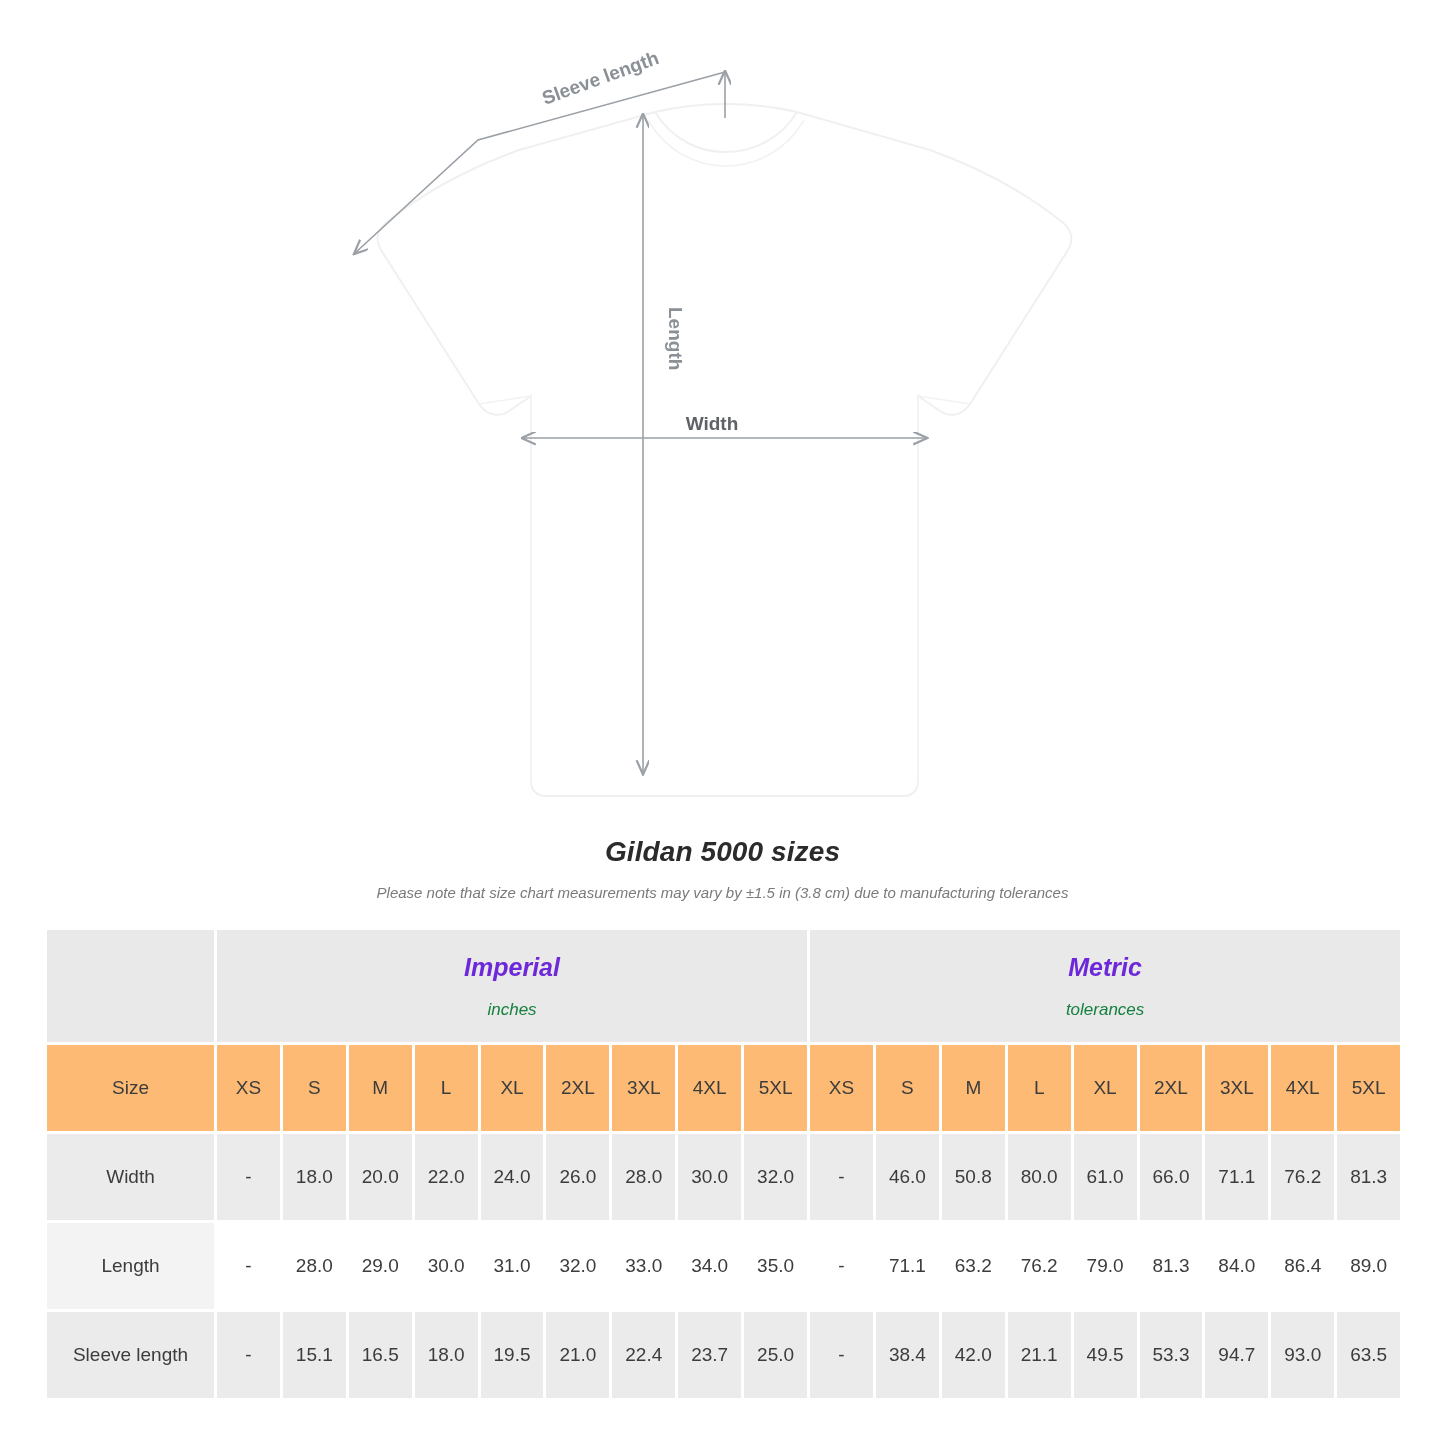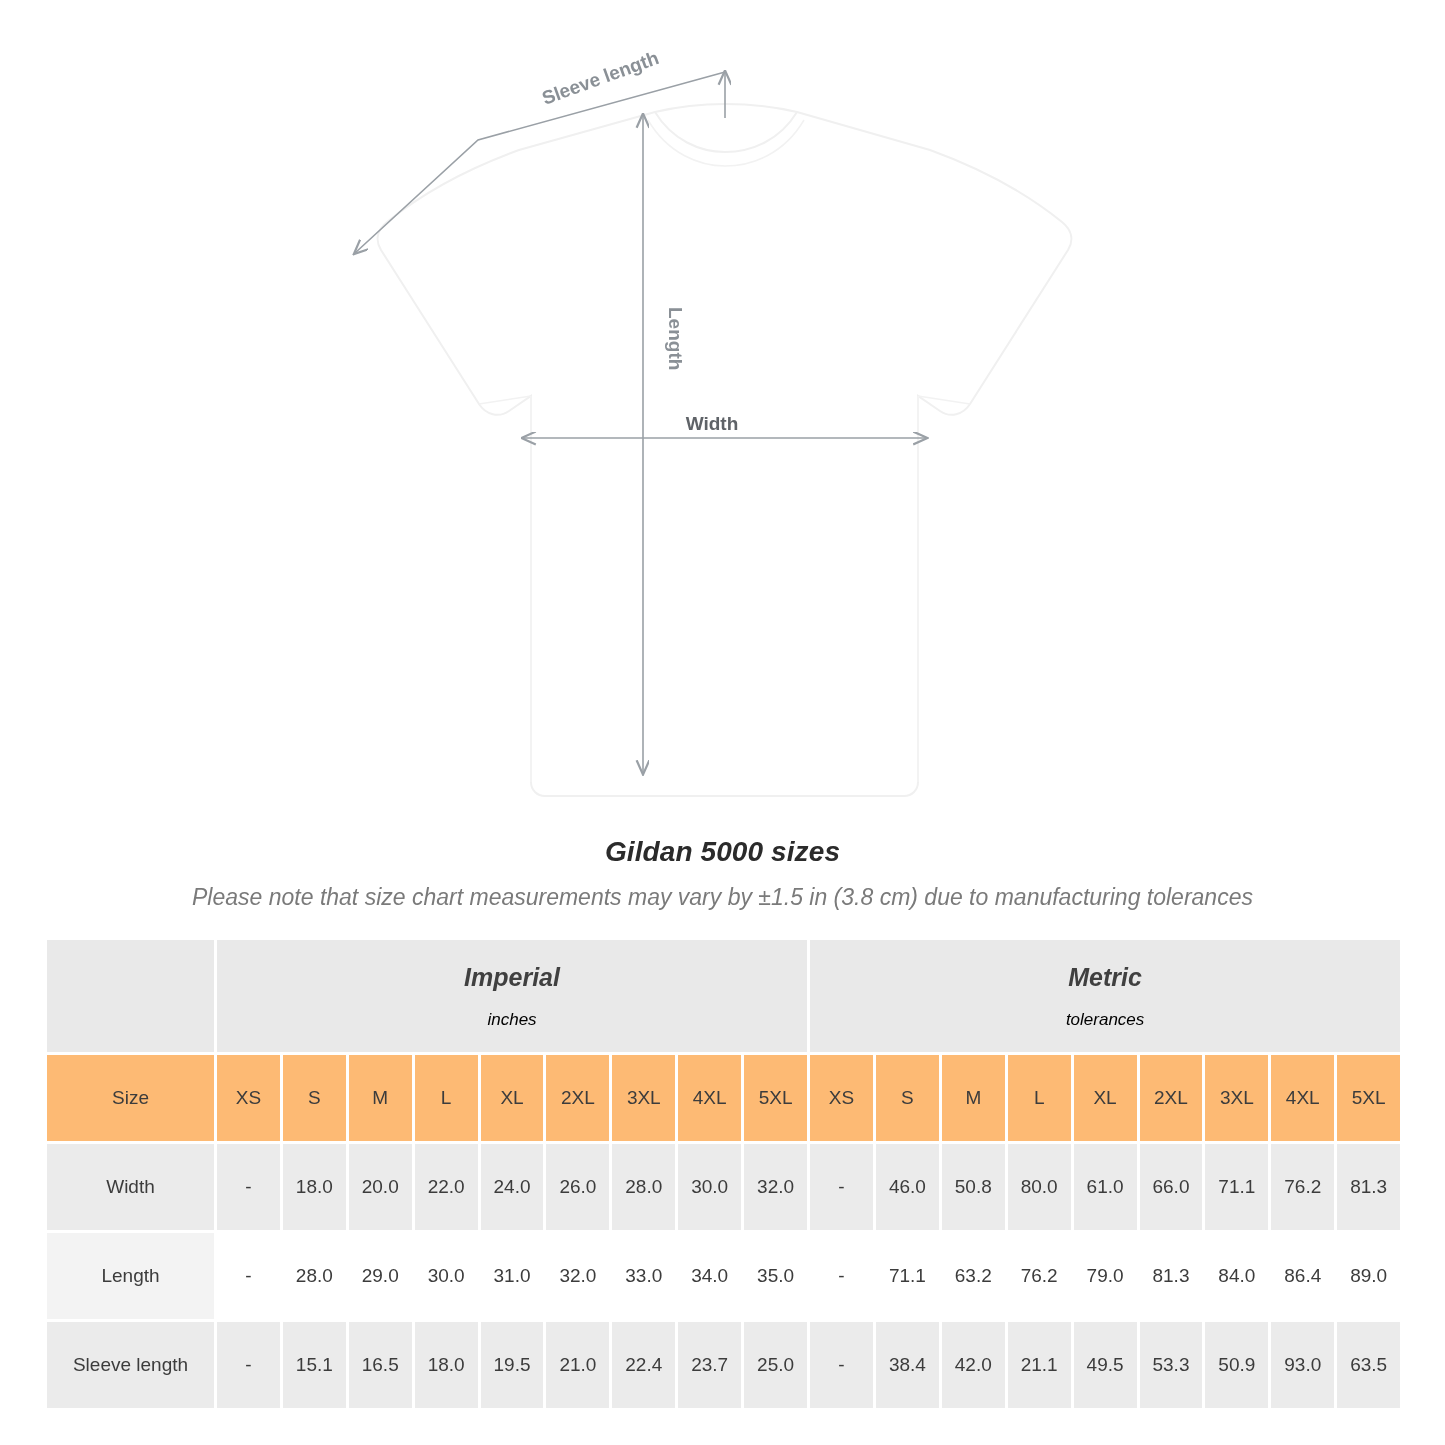--- a/index.html
+++ b/index.html
@@ -38,21 +38,21 @@
   }
   .chart-title {
     font-size: 28px;
     font-weight: bold;
     color: #2b2b2b;
     letter-spacing: 0.1px;
     font-style: italic;
   }
   .chart-note {
     margin-top: 16px;
-    font-size: 23px;
+    font-size: 15px;
     font-style: italic;
     color: #7a7a7a;
   }
 
   
   .table-wrap {
     margin-top: 26px;
     padding: 0 44px;
   }
   table.size-chart {
@@ -70,27 +70,27 @@
     font-weight: normal;
   }
   .unit-header td {
     background: #e9e9e9;
     height: 110px;
   }
   .unit-name {
     font-size: 25px;
     font-style: italic;
     font-weight: bold;
-    color: #404040;
+    color: #6d28d9;
     line-height: 1.25;
   }
   .unit-sub {
     font-size: 17px;
     font-style: italic;
-    color: #000000;
+    color: #15803d;
     margin-top: 16px;
   }
   .size-row td {
     background: #fdba74;
     height: 84px;
     font-weight: bold;
     font-size: 19.5px;
     color: #3a3a3a;
   }
   .row-label {
@@ -291,21 +291,21 @@
           <td>21.0</td>
           <td>22.4</td>
           <td>23.7</td>
           <td>25.0</td>
           <td>-</td>
           <td>38.4</td>
           <td>42.0</td>
           <td>21.1</td>
           <td>49.5</td>
           <td>53.3</td>
-          <td>50.9</td>
+          <td>94.7</td>
           <td>93.0</td>
           <td>63.5</td>
         </tr>
       </tbody>
     </table>
   </div>
 
 </div>
 
 </body></html>

